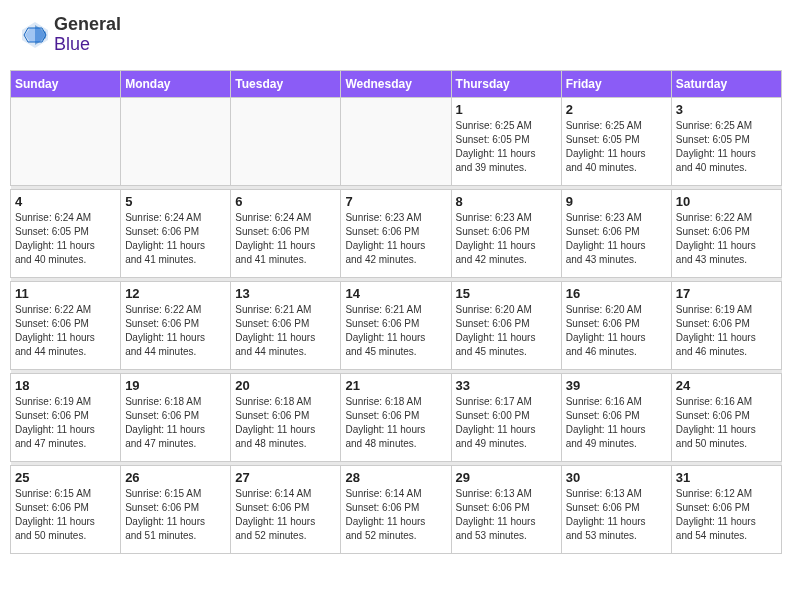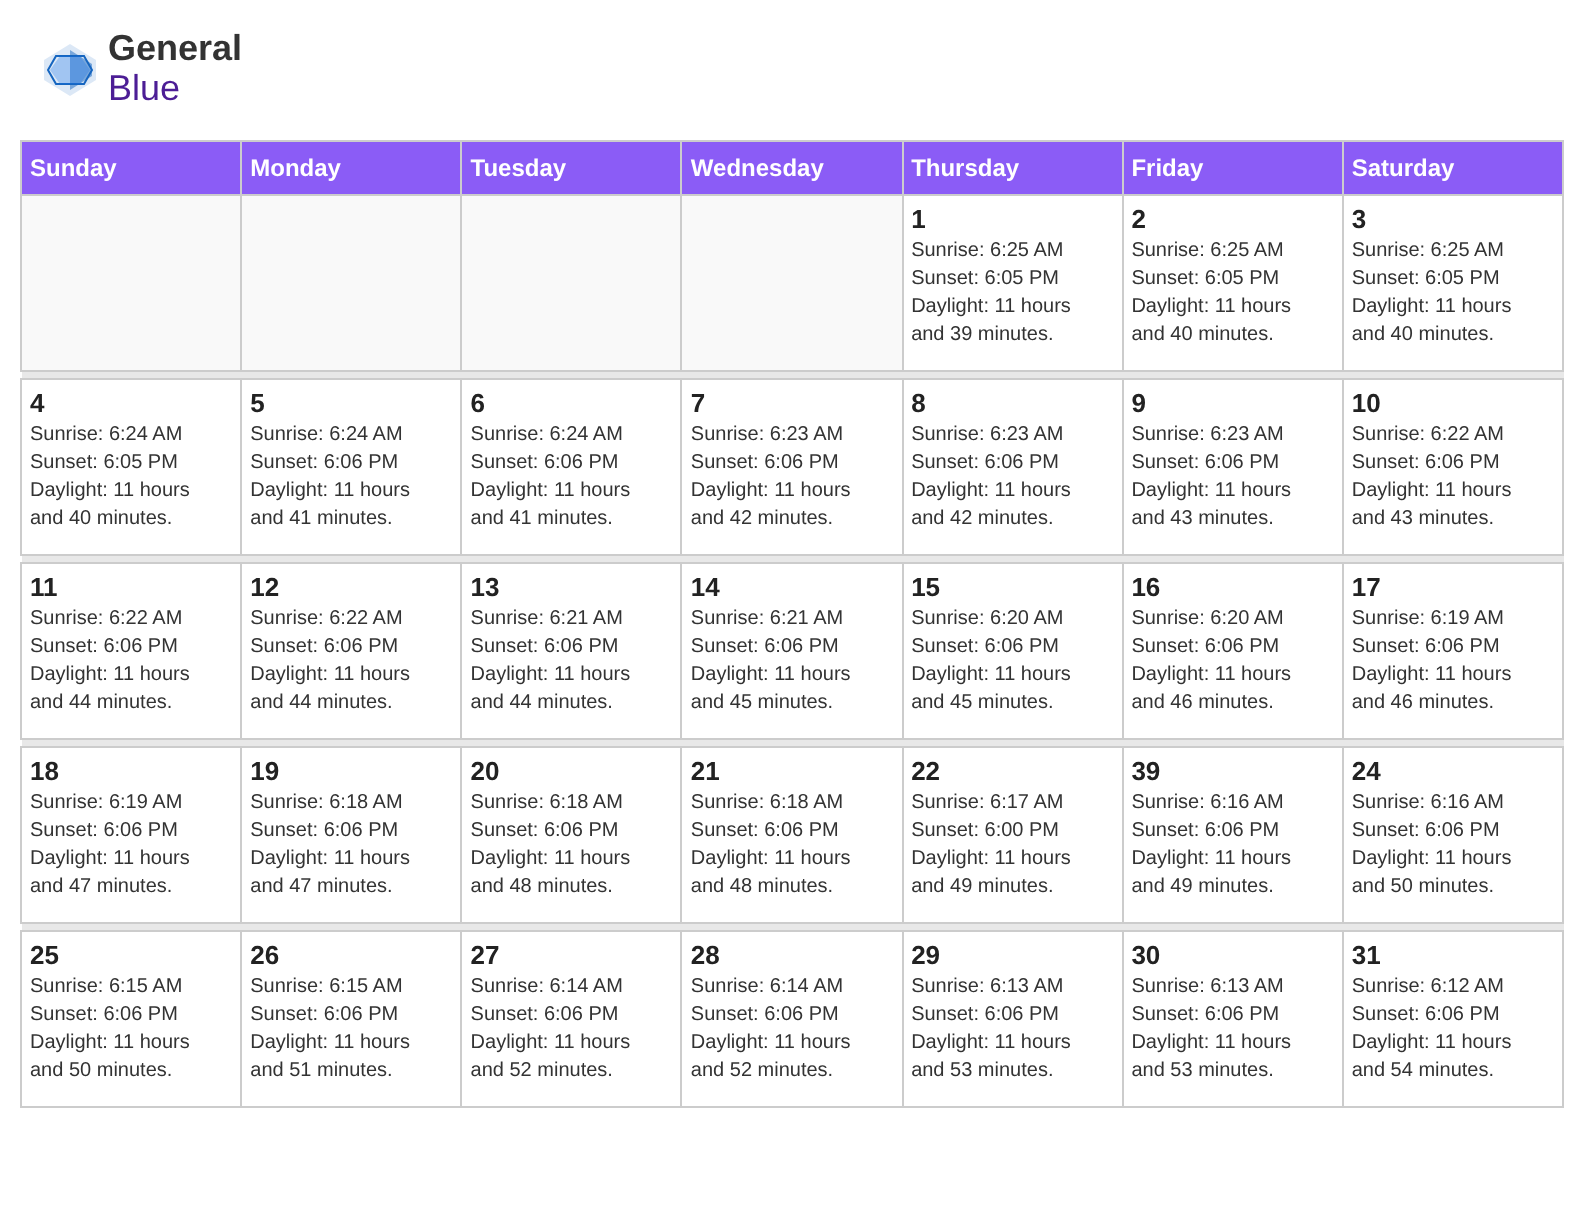--- a/index.html
+++ b/index.html
@@ -290,21 +290,21 @@
 and 48 minutes.</div>
         </td>
         <td>
           <div class="day-number">21</div>
           <div class="day-info" style="white-space: pre-line;">Sunrise: 6:18 AM
 Sunset: 6:06 PM
 Daylight: 11 hours
 and 48 minutes.</div>
         </td>
         <td>
-          <div class="day-number">22</div>
+          <div class="day-number">33</div>
           <div class="day-info" style="white-space: pre-line;">Sunrise: 6:17 AM
 Sunset: 6:00 PM
 Daylight: 11 hours
 and 49 minutes.</div>
         </td>
         <td>
           <div class="day-number">39</div>
           <div class="day-info" style="white-space: pre-line;">Sunrise: 6:16 AM
 Sunset: 6:06 PM
 Daylight: 11 hours

